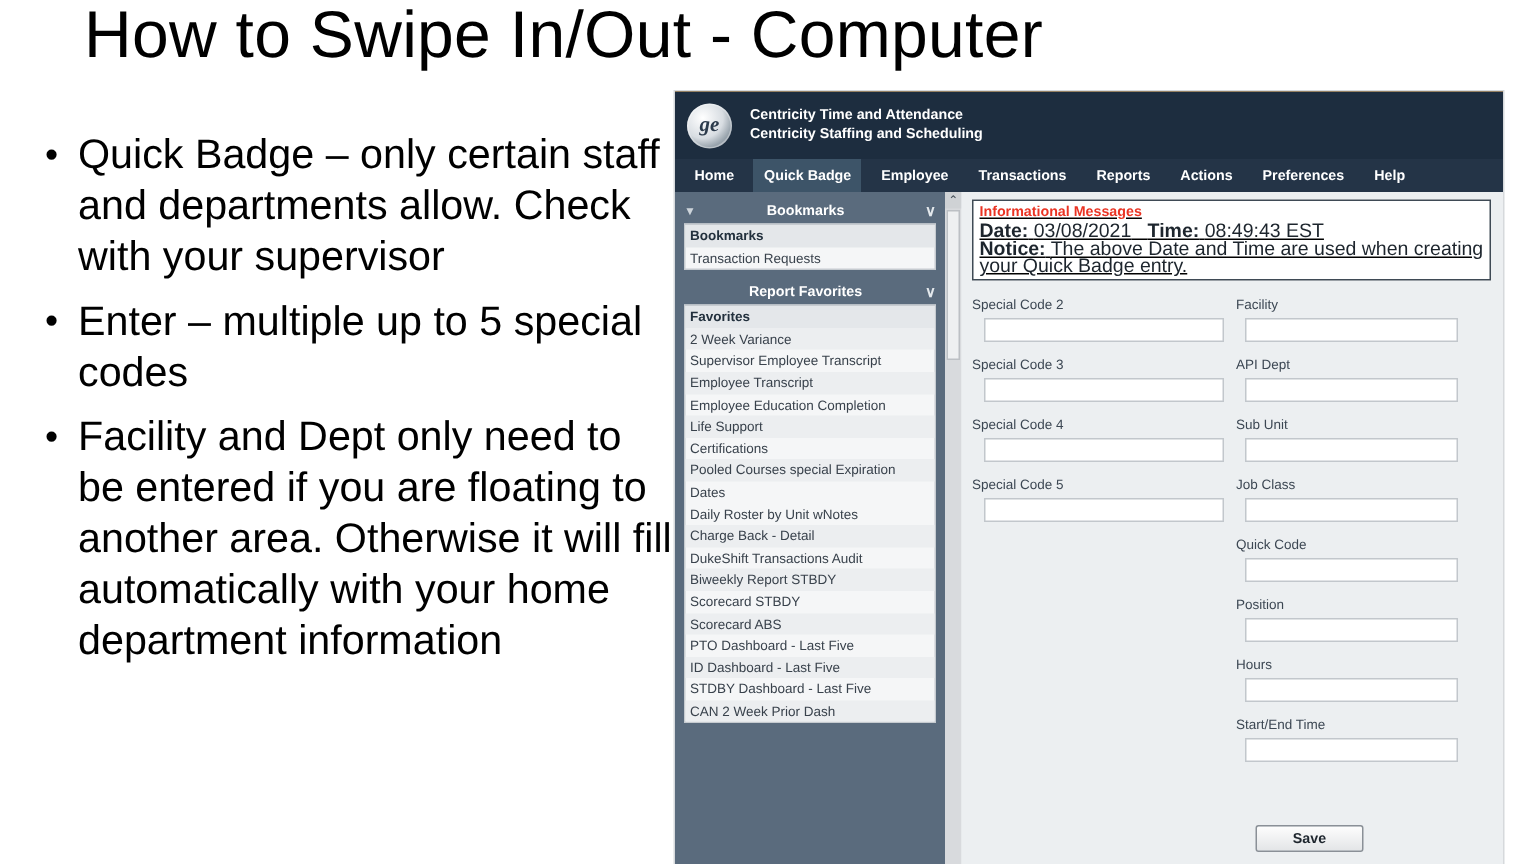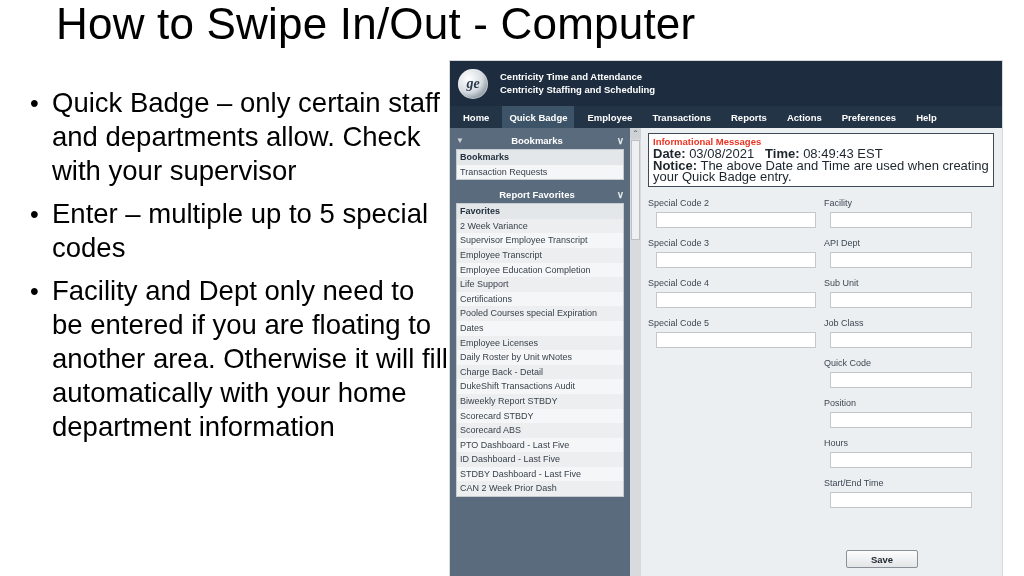--- a/index.html
+++ b/index.html
@@ -220,20 +220,21 @@
     background: #eceff1;
     padding: 5px 8px 0 7px;
     box-sizing: border-box;
     position: relative;
   }
   #info-box {
     border: 1px solid #3f4a55;
     background: #ffffff;
     padding: 2px 4px 3px 4px;
     box-sizing: border-box;
+    text-decoration: underline;
   }
   #info-title {
     color: #ea3323;
     font-size: 9.5px;
     font-weight: 700;
     line-height: 12px;
   }
   .info-line {
     font-size: 13px;
     line-height: 11.5px;
@@ -288,21 +289,20 @@
     background: linear-gradient(#fdfdfd, #e3e5e7);
     border: 1px solid #8a9097;
     border-radius: 2px;
     font-size: 9.5px;
     font-weight: 700;
     color: #1d252d;
     display: flex;
     align-items: center;
     justify-content: center;
     box-sizing: border-box;
-    margin-left: 9px;
   }
 </style>
 </head>
 <body>
 
 <div id="slide-title">How to Swipe In/Out - Computer</div>
 
 <div id="bullets">
   <div class="bullet">
     <span class="bullet-dot">•</span>
@@ -364,21 +364,20 @@
         <div class="list-box" id="favorites-list">
             <div class="list-row head">Favorites</div>
             <div class="list-row alt">2 Week Variance</div>
             <div class="list-row">Supervisor Employee Transcript</div>
             <div class="list-row alt">Employee Transcript</div>
             <div class="list-row">Employee Education Completion</div>
             <div class="list-row alt">Life Support</div>
             <div class="list-row">Certifications</div>
             <div class="list-row alt">Pooled Courses special Expiration</div>
             <div class="list-row">Dates</div>
-            <div class="list-row alt">Employee Licenses</div>
             <div class="list-row">Daily Roster by Unit wNotes</div>
             <div class="list-row alt">Charge Back - Detail</div>
             <div class="list-row">DukeShift Transactions Audit</div>
             <div class="list-row alt">Biweekly Report STBDY</div>
             <div class="list-row">Scorecard STBDY</div>
             <div class="list-row alt">Scorecard ABS</div>
             <div class="list-row">PTO Dashboard - Last Five</div>
             <div class="list-row alt">ID Dashboard - Last Five</div>
             <div class="list-row">STDBY Dashboard - Last Five</div>
             <div class="list-row alt">CAN 2 Week Prior Dash</div>

